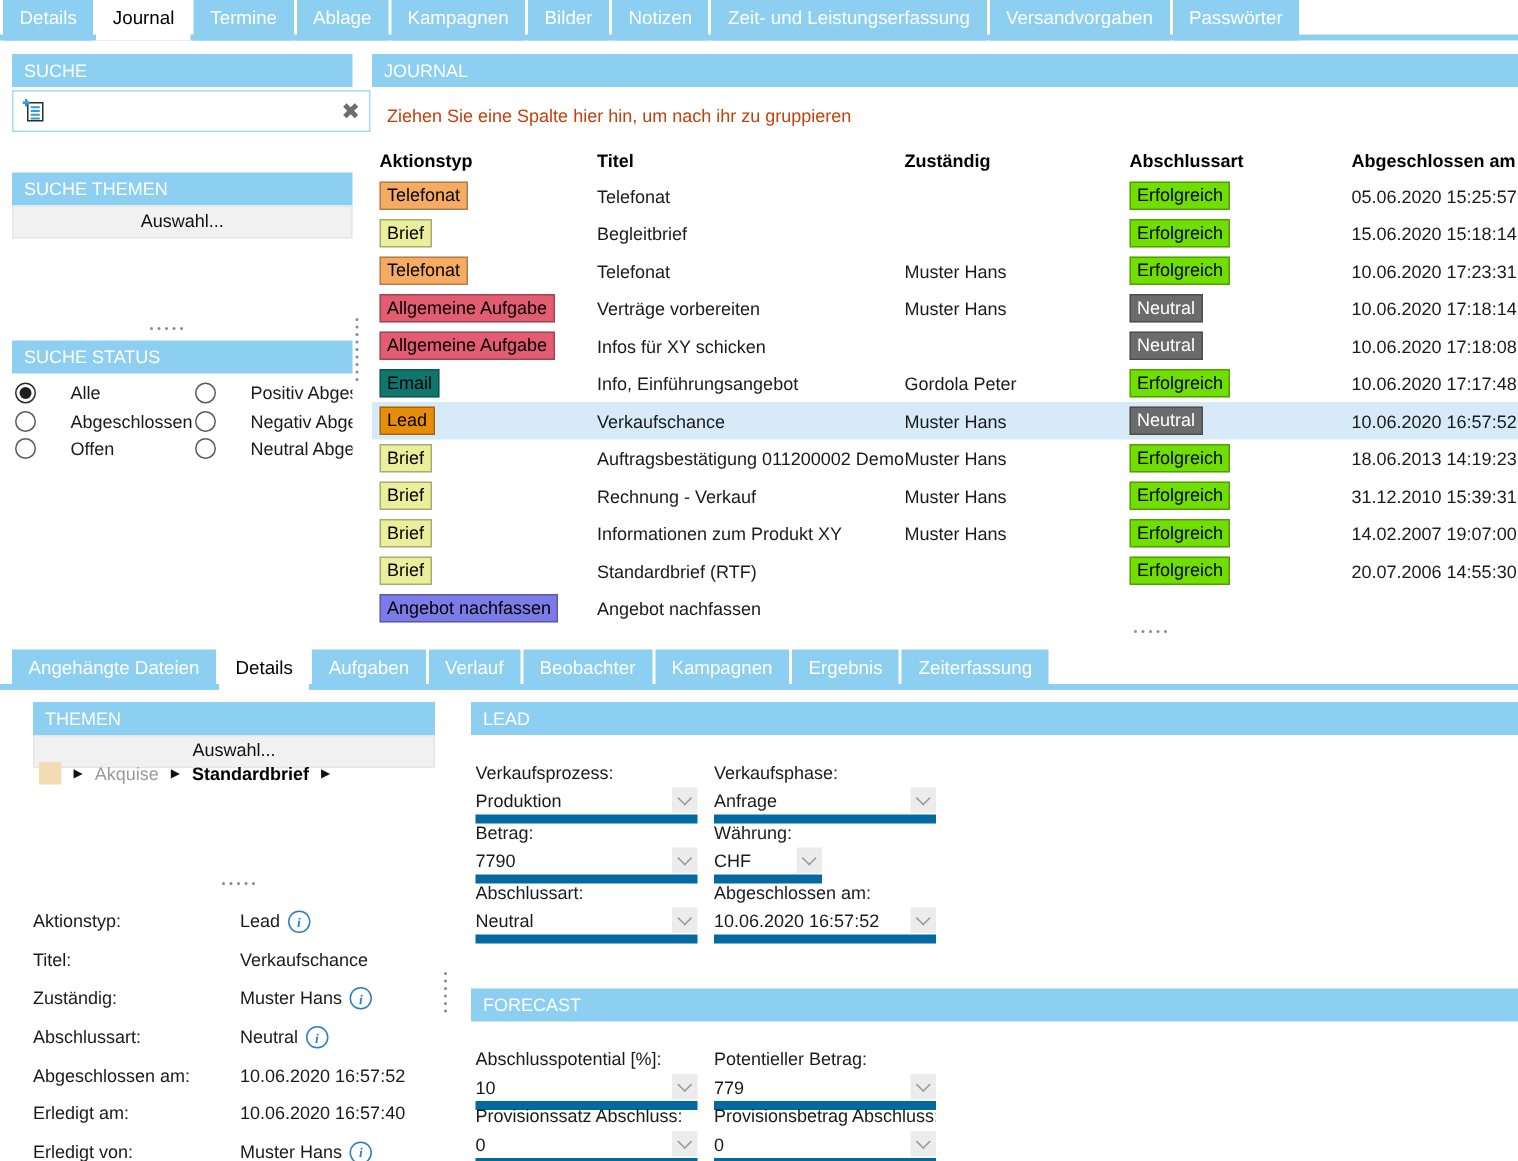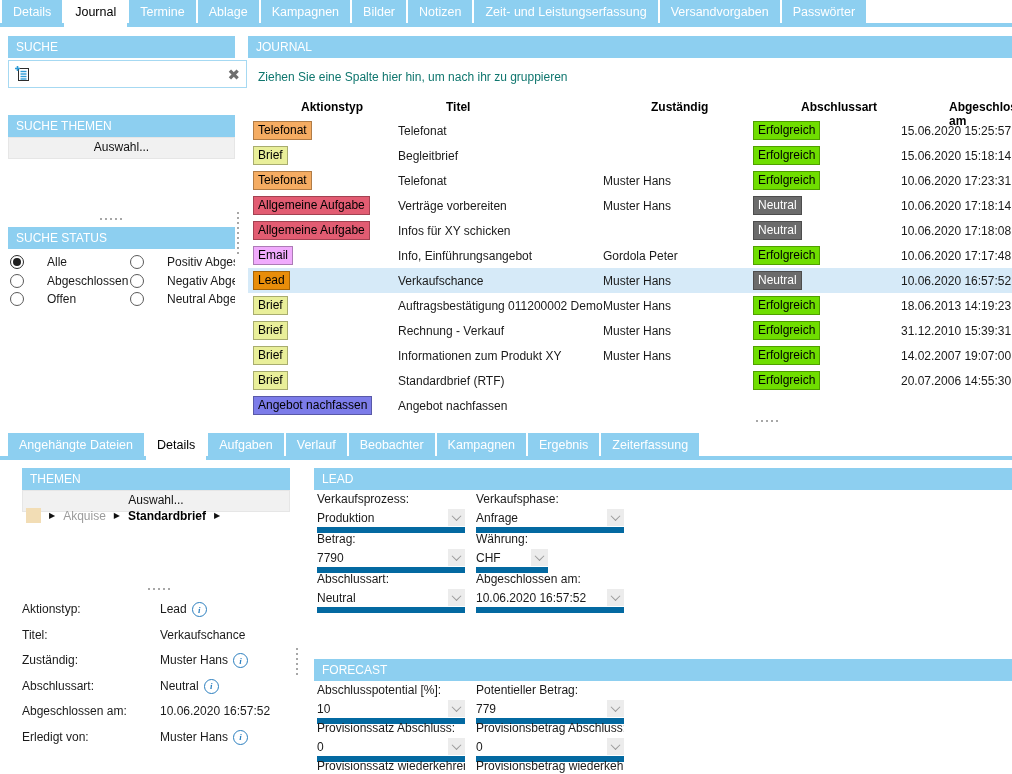--- a/index.html
+++ b/index.html
@@ -43,53 +43,53 @@
   .radio{width:12px;height:12px;border:1px solid #5a5a5a;border-radius:50%;background:#fff;flex:0 0 auto;position:relative;}
   .radio.sel{border-color:#2b2b2b;}
   .radio.sel::after{content:"";position:absolute;left:2px;top:2px;width:8px;height:8px;border-radius:50%;background:#1f1f1f;}
   
   .hdots{display:flex;gap:3px;}
   .hdots i,.vdots i{width:2px;height:2px;background:#8a8a8a;border-radius:50%;display:block;}
   .vdots{display:flex;flex-direction:column;gap:3px;}
   
   #journal{position:absolute;left:248px;top:36px;width:764px;}
   #journal .phdr{width:748px;}
-  #group-hint{position:absolute;top:34px;left:10px;color:#0f766e;font-size:12px;}
+  #group-hint{position:absolute;top:34px;left:10px;color:#c2410c;font-size:12px;}
   #col-hdr{position:absolute;top:62px;left:0;width:764px;display:grid;
     grid-template-columns:145px 205px 150px 148px 1fr;font-weight:bold;color:#000;}
-  #col-hdr div{padding:2px 0 2px 5px;margin-left:48px;}
+  #col-hdr div{padding:2px 0 2px 5px;}
   #rows{position:absolute;top:82px;left:0;width:764px;}
   .jrow{display:grid;grid-template-columns:145px 205px 150px 148px 1fr;height:25px;align-items:center;}
   .jrow.sel{background:var(--selrow);}
   .jrow div{padding-left:5px;white-space:nowrap;overflow:visible;}
   .badge{display:inline-block;padding:1px 4px;border:1px solid rgba(0,0,0,0.28);color:#000;line-height:15px;}
   .badge.light{color:#fff;}
   
   #themen{position:absolute;left:22px;top:468px;width:268px;}
   #themen .phdr{width:252px;}
   #themen-btn{margin-top:0;width:266px;}
   #breadcrumb{position:absolute;left:26px;top:508px;display:flex;align-items:center;gap:8px;}
   #breadcrumb .swatch{width:15px;height:15px;}
   #breadcrumb .arr{font-size:8px;color:#111;}
   #breadcrumb .muted{color:#9b9b9b;}
   #breadcrumb .cur{color:#000;font-weight:600;}
   #details-list{position:absolute;left:22px;top:602px;width:276px;}
-  .drow{height:25.6px;display:flex;align-items:flex-start;line-height:15px;}
+  .drow{height:25.6px;display:flex;align-items:center;line-height:15px;}
   .drow .lbl{width:138px;flex:0 0 auto;}
   .drow .val{display:flex;align-items:center;gap:5px;}
   .info-i{
     width:13px;height:13px;border:1.4px solid #2c7fbf;border-radius:50%;color:#2c7fbf;
     font:italic bold 9px "Liberation Serif",serif;display:inline-flex;align-items:center;justify-content:center;flex:0 0 auto;
   }
   
   .rpanel{position:absolute;left:314px;width:698px;}
   .rpanel .phdr{width:682px;}
   #lead-panel{top:468px;}
   #forecast-panel{top:659px;}
-  .fields{position:relative;}
+  .fields{position:relative;margin-top:16px;}
   .field{position:absolute;width:148px;}
   .field.narrow{width:72px;}
   .field .flbl{white-space:nowrap;overflow:hidden;height:16px;}
   .fctrl{position:relative;height:19px;border-bottom:6px solid #0369a1;}
   .fctrl .fval{position:absolute;left:0;bottom:2px;white-space:nowrap;}
   .chev{
     position:absolute;right:0;bottom:1px;width:17px;height:17px;background:#ececec;
     display:flex;align-items:center;justify-content:center;
   }
   .chev::after{content:"";width:6px;height:6px;border-right:1.6px solid #9a9a9a;border-bottom:1.6px solid #9a9a9a;transform:rotate(45deg) translate(-1px,-1px);}
@@ -187,21 +187,21 @@
       <div>Zuständig</div>
       <div>Abschlussart</div>
       <div>Abgeschlossen am</div>
     </div>
   <div id="rows">
       <div class="jrow">
         <div><span class="badge" style="background: rgb(245, 172, 98);">Telefonat</span></div>
         <div>Telefonat</div>
         <div></div>
         <div><span class="badge" style="background: rgb(111, 222, 0);">Erfolgreich</span></div>
-        <div>15.06.2020 15:25:57</div>
+        <div>05.06.2020 15:25:57</div>
       </div>
       <div class="jrow">
         <div><span class="badge" style="background: rgb(233, 239, 154);">Brief</span></div>
         <div>Begleitbrief</div>
         <div></div>
         <div><span class="badge" style="background: rgb(111, 222, 0);">Erfolgreich</span></div>
         <div>15.06.2020 15:18:14</div>
       </div>
       <div class="jrow">
         <div><span class="badge" style="background: rgb(245, 172, 98);">Telefonat</span></div>
@@ -218,21 +218,21 @@
         <div>10.06.2020 17:18:14</div>
       </div>
       <div class="jrow">
         <div><span class="badge" style="background: rgb(226, 92, 114);">Allgemeine Aufgabe</span></div>
         <div>Infos für XY schicken</div>
         <div></div>
         <div><span class="badge light" style="background: rgb(107, 107, 107);">Neutral</span></div>
         <div>10.06.2020 17:18:08</div>
       </div>
       <div class="jrow">
-        <div><span class="badge" style="background: #f0abfc;">Email</span></div>
+        <div><span class="badge" style="background: #0f766e;">Email</span></div>
         <div>Info, Einführungsangebot</div>
         <div>Gordola Peter</div>
         <div><span class="badge" style="background: rgb(111, 222, 0);">Erfolgreich</span></div>
         <div>10.06.2020 17:17:48</div>
       </div>
       <div class="jrow sel">
         <div><span class="badge" style="background: rgb(232, 141, 10);">Lead</span></div>
         <div>Verkaufschance</div>
         <div>Muster Hans</div>
         <div><span class="badge light" style="background: rgb(107, 107, 107);">Neutral</span></div>
@@ -345,20 +345,26 @@
         <span class="info-i">i</span>
       </span>
     </div>
     <div class="drow">
       <span class="lbl">Abgeschlossen am:</span>
       <span class="val">
         <span>10.06.2020 16:57:52</span>
       </span>
     </div>
     <div class="drow">
+      <span class="lbl">Erledigt am:</span>
+      <span class="val">
+        <span>10.06.2020 16:57:40</span>
+      </span>
+    </div>
+    <div class="drow">
       <span class="lbl">Erledigt von:</span>
       <span class="val">
         <span>Muster Hans</span>
         <span class="info-i">i</span>
       </span>
     </div>
   </div>
 <div class="vdots" style="position:absolute;left:296px;top:648px">
     <i></i>
     <i></i>

